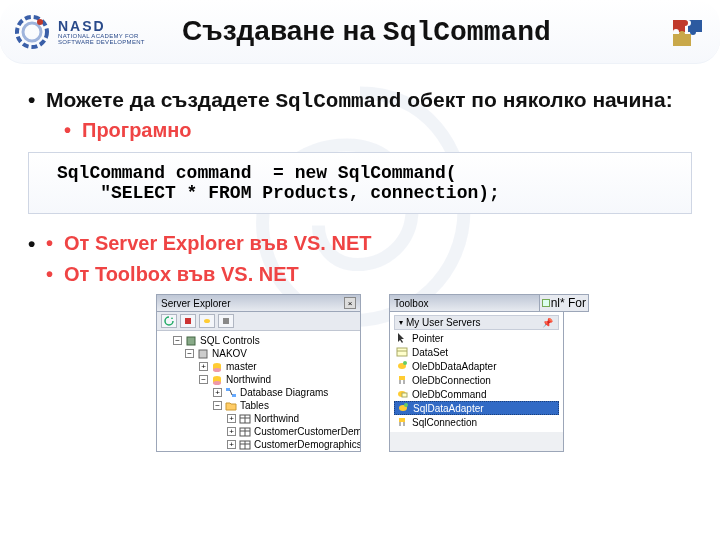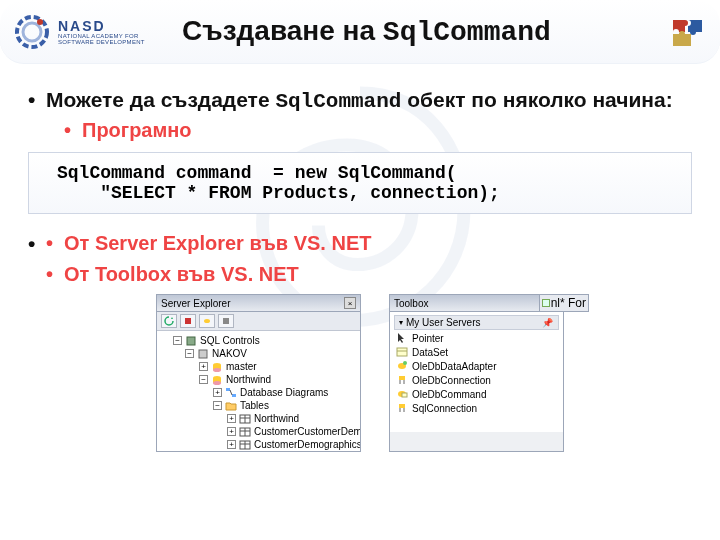--- a/index.html
+++ b/index.html
@@ -481,20 +481,29 @@
           </div>
         <div class="item">
             <span class="ic">
               <svg viewBox="0 0 12 12">
                 <ellipse cx="6" cy="6" rx="4" ry="3" fill="#fc3"></ellipse>
                 <rect x="6" y="5" width="5" height="4" fill="#ffc" stroke="#aa6"></rect>
               </svg>
             </span>
             <span>OleDbCommand</span>
           </div>
+        <div class="item sel">
+            <span class="ic">
+              <svg viewBox="0 0 12 12">
+                <ellipse cx="6" cy="6" rx="4" ry="3" fill="#fc3"></ellipse>
+                <circle cx="9" cy="3" r="2" fill="#6c6"></circle>
+              </svg>
+            </span>
+            <span>SqlDataAdapter</span>
+          </div>
         <div class="item">
             <span class="ic">
               <svg viewBox="0 0 12 12">
                 <rect x="3" y="2" width="6" height="4" fill="#fc3"></rect>
                 <line x1="4" y1="6" x2="4" y2="10" stroke="#666"></line>
                 <line x1="8" y1="6" x2="8" y2="10" stroke="#666"></line>
               </svg>
             </span>
             <span>SqlConnection</span>
           </div>

